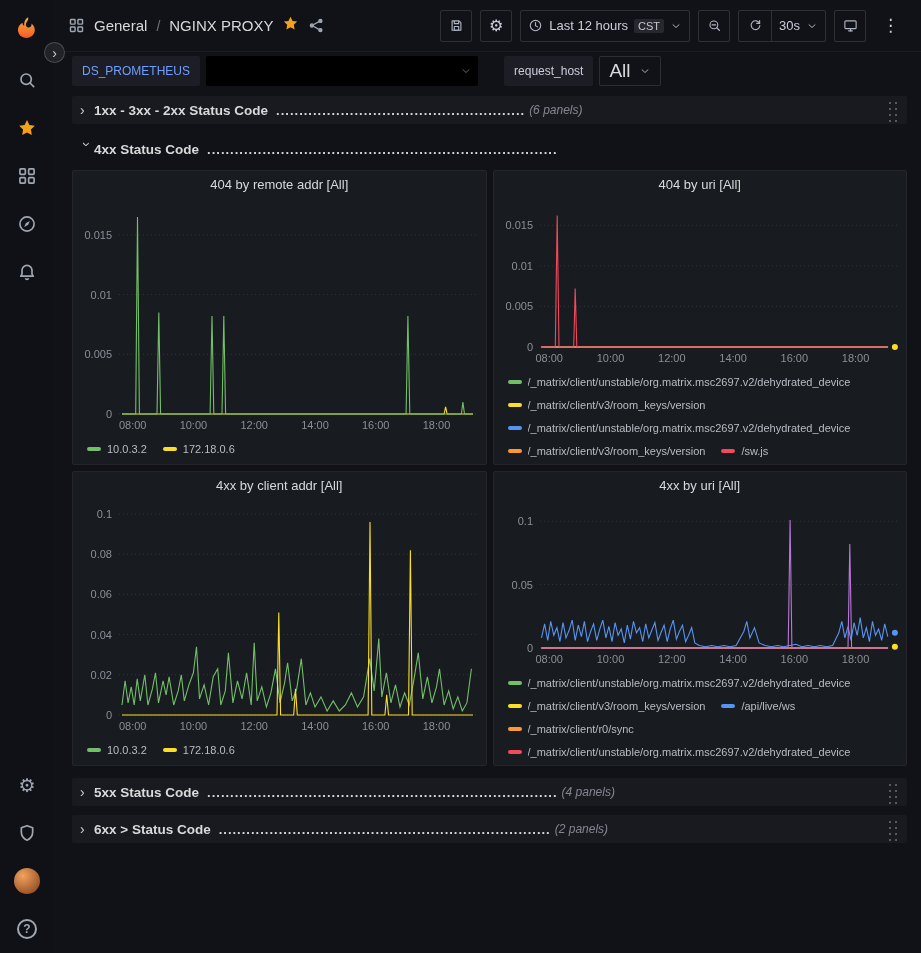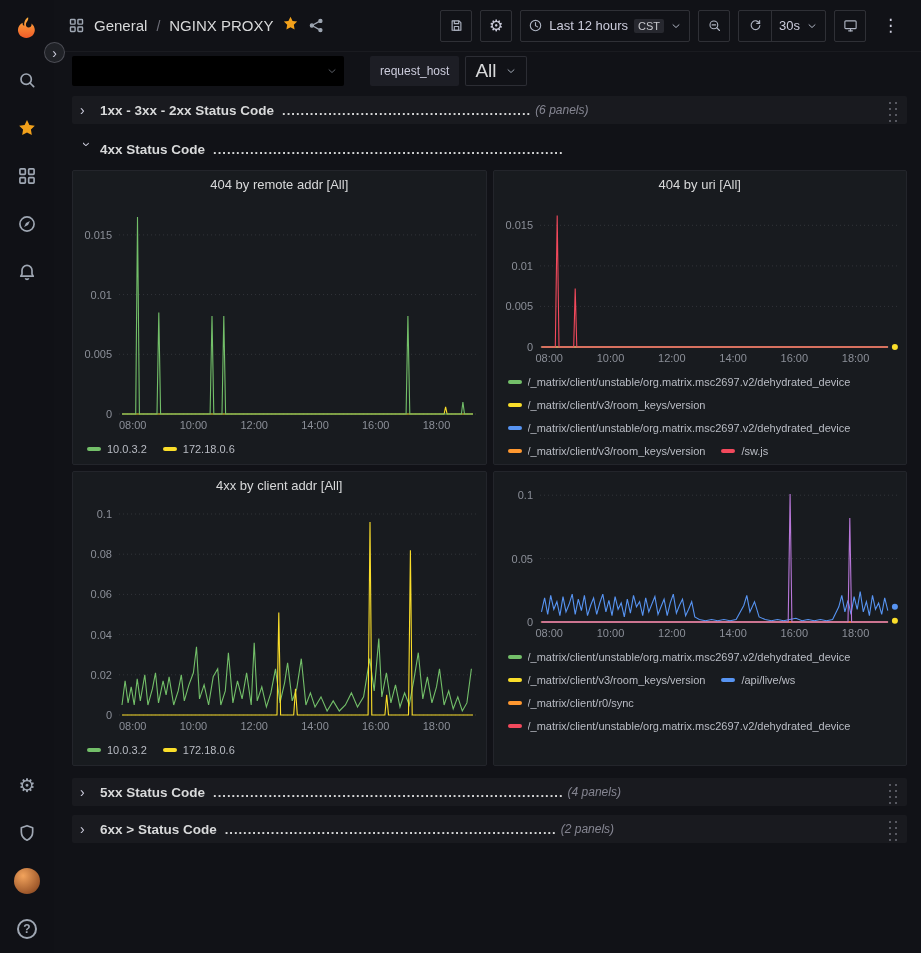--- a/index.html
+++ b/index.html
@@ -63,21 +63,21 @@
   .var-select svg { width:12px; height:12px; color:#9fa7b3; }
   .gap26 { width:26px; }
 
   
   .content { position:absolute; top:90px; left:54px; right:0; bottom:0; padding:6px 14px 0 18px; }
   .row-bar { height:28px; display:flex; align-items:center; padding:0 8px; border-radius:2px;
     background:rgba(204,204,220,0.045); }
   .row-open { height:26px; display:flex; align-items:center; padding:0 8px; margin-top:12px; }
   .chev { display:inline-block; width:14px; font-size:14px; color:#ccccdc; line-height:1; }
   .chev.down { transform:rotate(90deg); }
-  .row-title { font-size:13.5px; font-weight:700; margin-left:6px; white-space:nowrap; }
+  .row-title { font-size:13.5px; font-weight:700; white-space:nowrap; }
   .row-leader { font-size:13px; font-weight:700; letter-spacing:1px; margin-left:8px; color:#d8d9da;
     white-space:nowrap; overflow:hidden; }
   .row-count { font-size:12px; font-style:italic; color:rgba(204,204,220,0.6); margin-left:4px;
     white-space:nowrap; }
   .row-handle { margin-left:auto; width:13px; height:24px; flex:0 0 auto;
     background-image:radial-gradient(circle, rgba(204,204,220,0.35) 1.1px, transparent 1.3px);
     background-size:6px 6px; background-position:1px 2px; }
 
   .panels { display:grid; grid-template-columns:1fr 1fr; gap:6px; margin-top:8px; }
   .panel { height:295px; background:#181b1f; border:1px solid #23252b; border-radius:2px;
@@ -244,20 +244,21 @@
       </svg>
     </button>
     <button class="tb-btn noborder" data-interactable="true">
       <span class="glyph-icon" style="font-size:17px" data-interactable="false">⋮</span>
     </button>
   </div>
 </div>
 
 <div class="submenu" data-interactable="false">
   <div class="var-group" data-interactable="false">
+    <span class="var-label blue" data-interactable="false">DS_PROMETHEUS</span>
     <span class="var-value-black" data-interactable="true">
       <span data-interactable="false"></span>
       <svg viewBox="0 0 24 24" fill="none" stroke="currentColor" stroke-width="2" stroke-linecap="round" data-interactable="false">
         <polyline points="6,9.5 12,15 18,9.5"></polyline>
       </svg>
     </span>
   </div>
   <div class="gap26"></div>
   <div class="var-group" data-interactable="false">
     <span class="var-label plain" data-interactable="false">request_host</span>
@@ -422,20 +423,23 @@
             </span>
             <span class="legend-item" data-interactable="true">
               <span class="legend-marker" data-interactable="false" style="background: rgb(250, 222, 42);"></span>
               <span class="legend-label" data-interactable="false">172.18.0.6</span>
             </span>
           </div>
         </div>
     </div>
 
     <div class="panel" data-interactable="false">
+      <div class="panel-header" data-interactable="true">
+        <span class="panel-title" data-interactable="true">4xx by uri [All]</span>
+      </div>
       <div class="chart short" data-interactable="true">
           <svg width="413" height="170">
             <line x1="46" x2="403" y1="150.0" y2="150.0" class="gridline"></line>
             <text x="39" y="154.0" text-anchor="end" class="tick">0</text>
             <line x1="46" x2="403" y1="86.6" y2="86.6" class="gridline"></line>
             <text x="39" y="90.6" text-anchor="end" class="tick">0.05</text>
             <line x1="46" x2="403" y1="23.2" y2="23.2" class="gridline"></line>
             <text x="39" y="27.2" text-anchor="end" class="tick">0.1</text>
             <text x="55.2" y="165" text-anchor="middle" class="tick">08:00</text>
             <text x="116.5" y="165" text-anchor="middle" class="tick">10:00</text>

